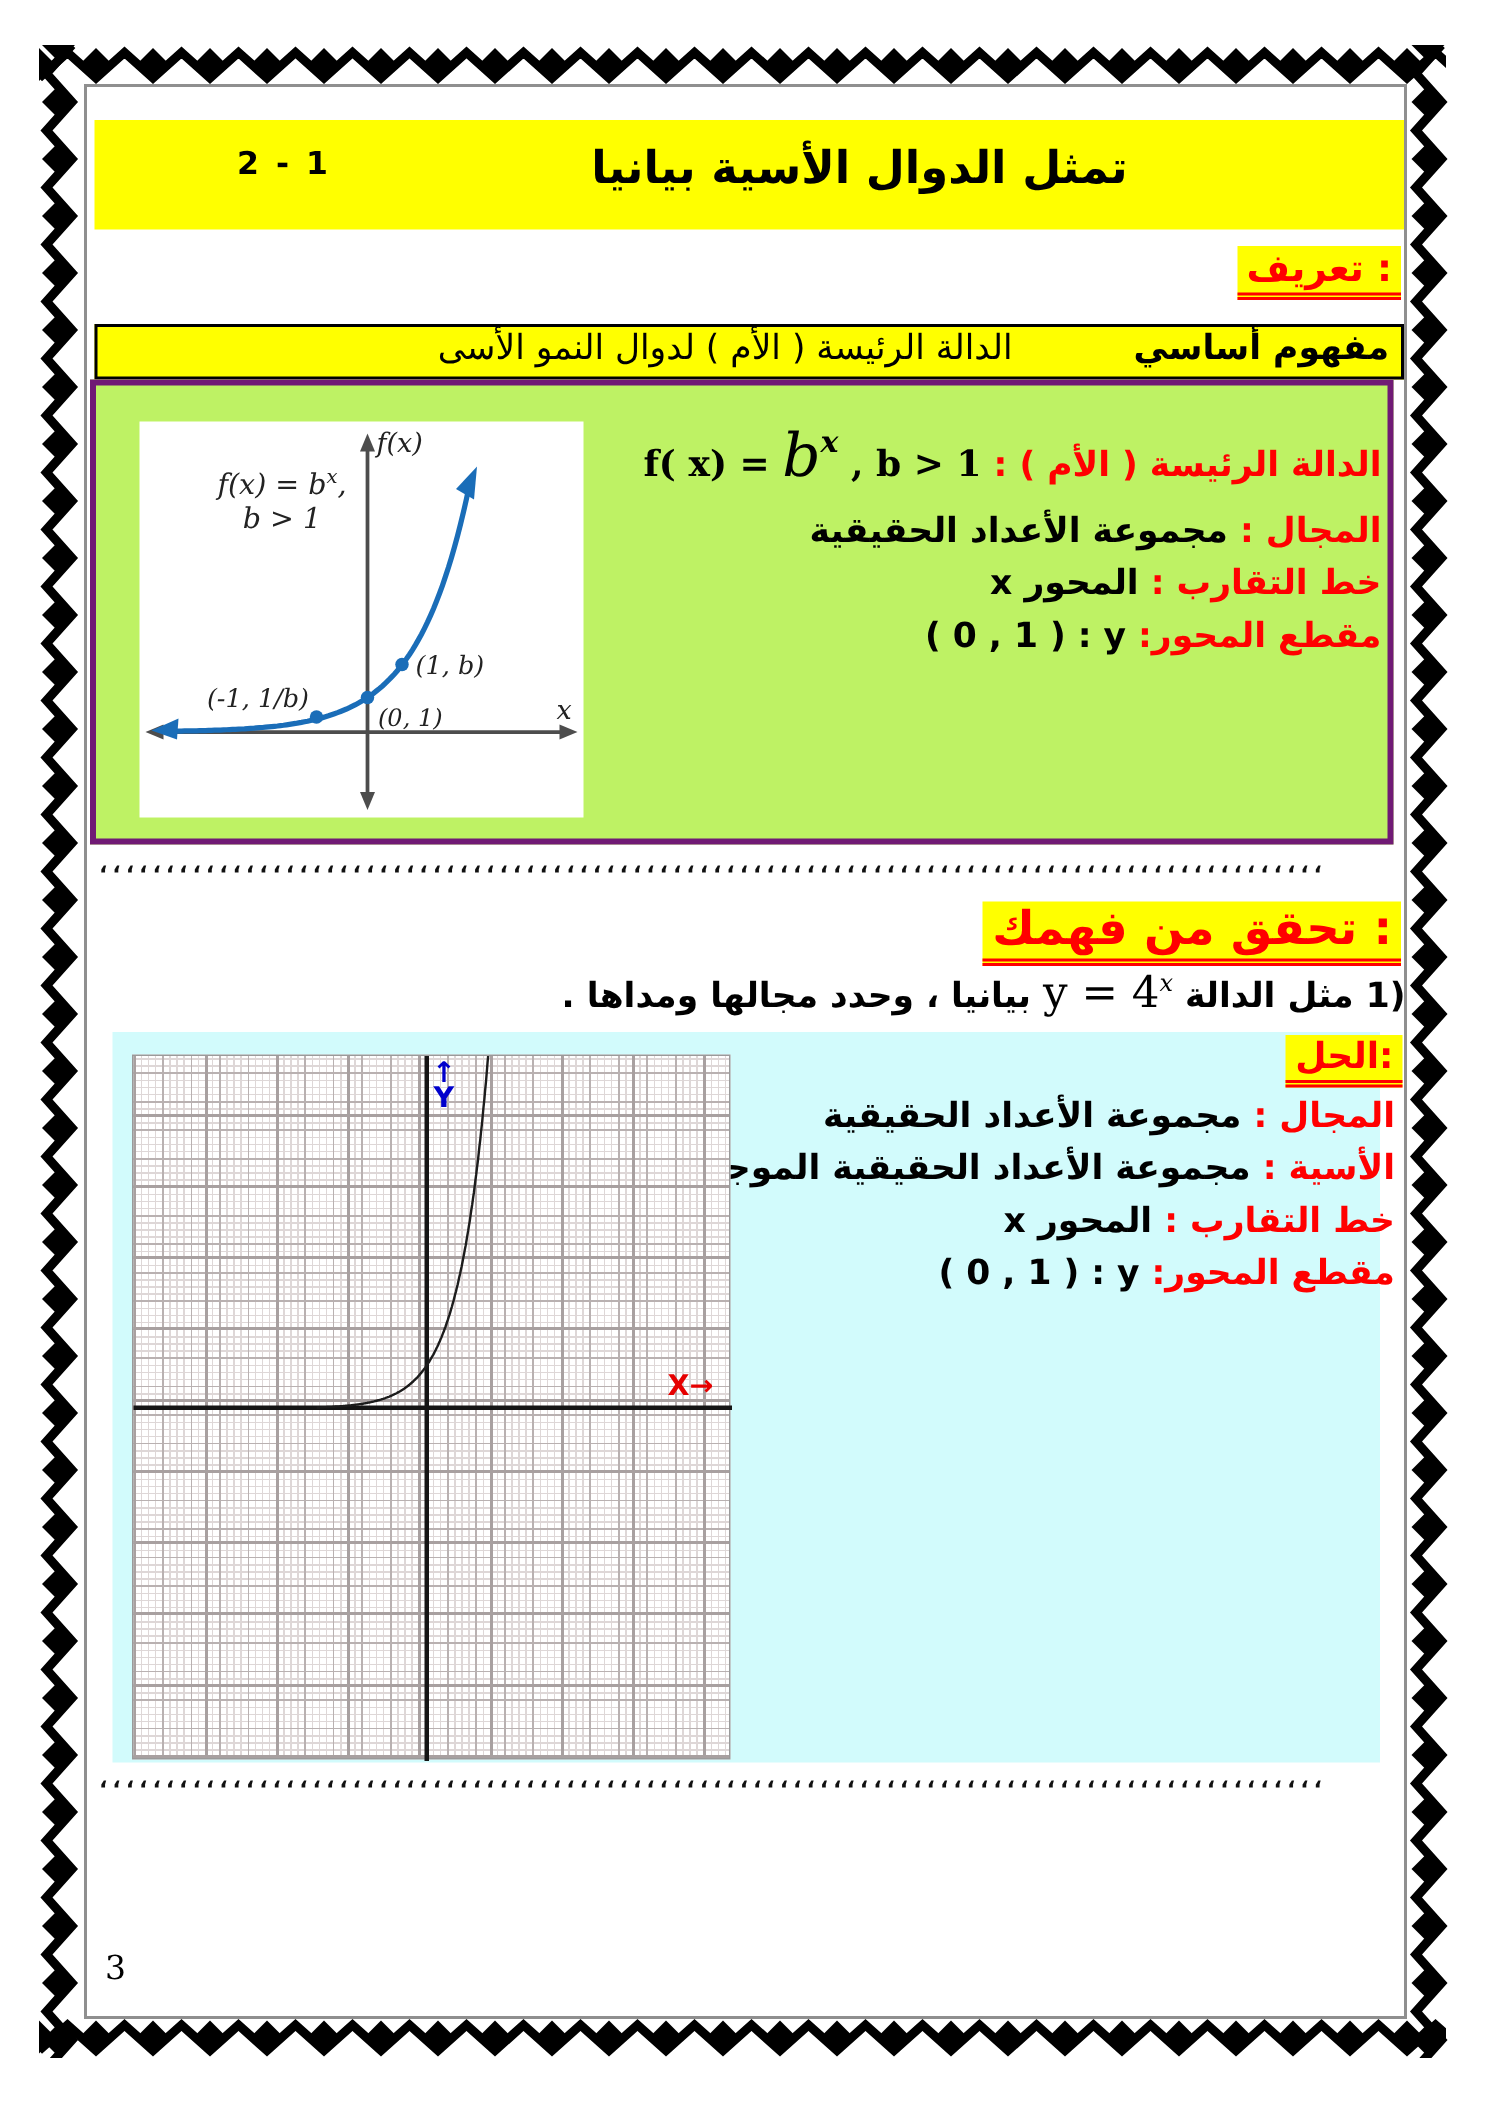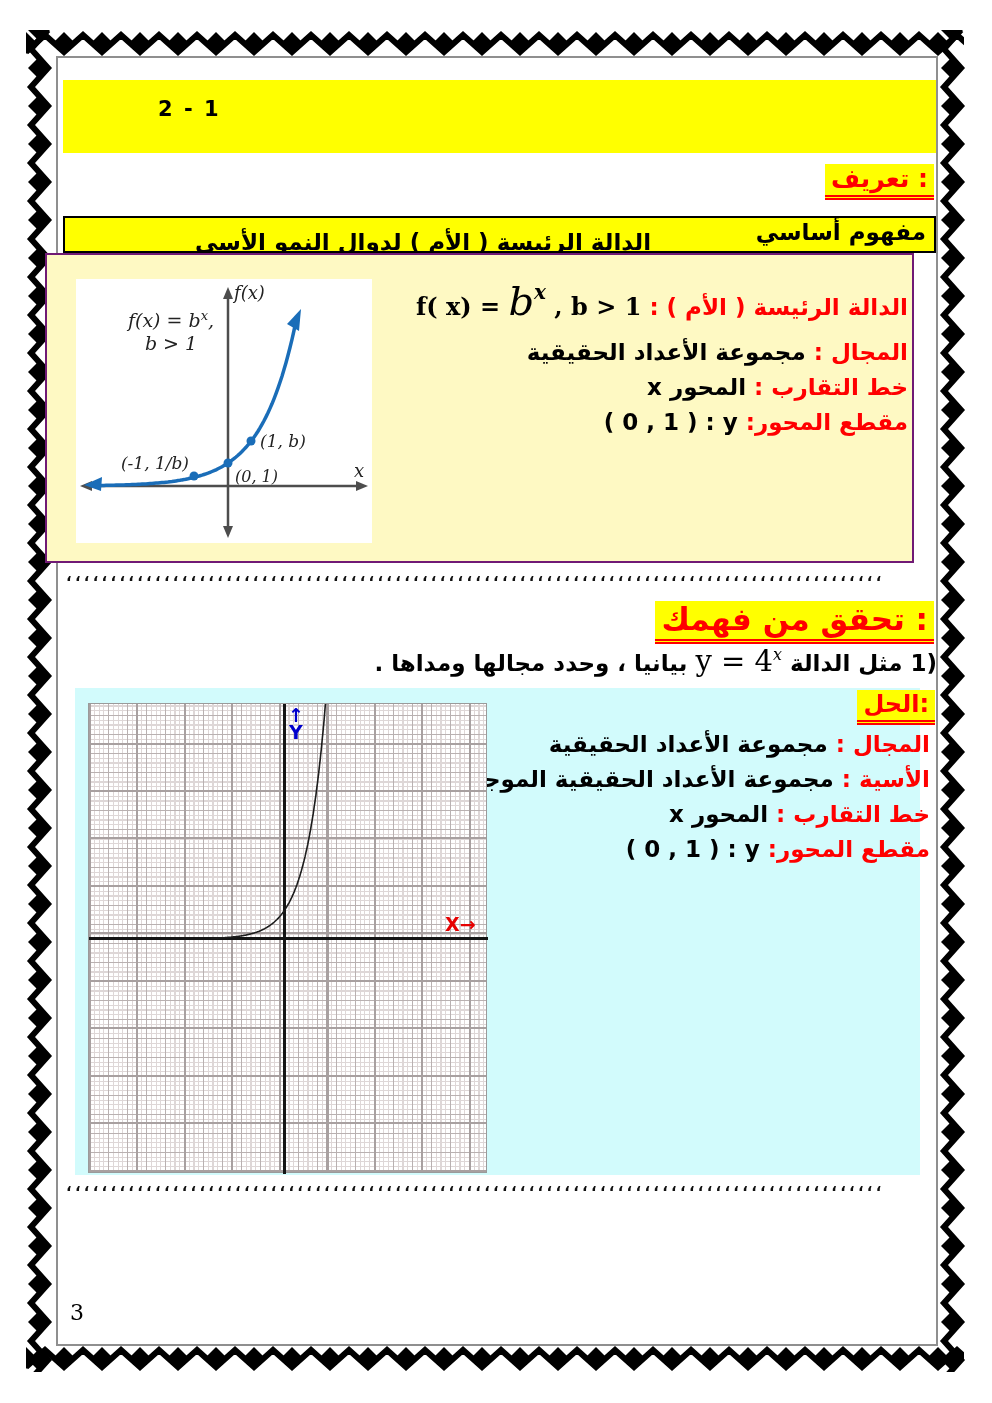--- a/index.html
+++ b/index.html
@@ -12,23 +12,23 @@
   .zz{display:block;}
   
   .hl{background:#ffff00;color:#ff0000;font-weight:bold;border-bottom:5px double #ff0000;padding:0 6px 2px 6px;white-space:nowrap;margin-left:20px;}
   
   .title-bar{left:63px;top:80px;width:873px;height:73px;background:#ffff00;}
   .page-title{left:250px;top:15px;width:520px;text-align:center;font-size:30px;font-weight:bold;}
   .lesson-num{left:95px;top:17px;font-size:21px;font-weight:bold;letter-spacing:2px;}
   
   .concept-bar{left:63px;top:216px;width:869px;height:33px;background:#ffff00;border:2px solid #000;}
   .cb-title{right:8px;top:1px;font-size:23px;font-weight:bold;}
-  .cb-sub{left:130px;top:11px;width:480px;text-align:left;font-size:23px;font-weight:bold;}
-  
-  .concept-box{left:45px;top:253px;width:869px;height:310px;background:#fef9c3;border:2px solid #701a75;box-sizing:border-box;}
+  .cb-sub{left:130px;top:1px;width:480px;text-align:right;font-size:23px;font-weight:normal;}
+  
+  .concept-box{left:60px;top:253px;width:869px;height:310px;background:#bef264;border:4px solid #701a75;box-sizing:border-box;}
   .inset-panel{left:29px;top:24px;width:296px;height:264px;background:#fff;}
   .concept-text{right:4px;top:24px;width:575px;direction:rtl;text-align:right;}
   .line{font-size:23px;font-weight:bold;color:#000;line-height:35px;white-space:nowrap;}
   .line1{height:56px;line-height:56px;}
   .red{color:#ff0000;}
   .m1{font-family:"DejaVu Serif",serif;font-weight:bold;font-size:24px;}
   .bigb{font-family:"DejaVu Serif",serif;font-style:italic;font-weight:normal;font-size:40px;line-height:1;}
   .bigsup{font-family:"DejaVu Serif",serif;font-style:italic;font-size:20px;position:relative;top:-16px;}
   .svg-it{font-family:"DejaVu Serif",serif;font-style:italic;}
   
@@ -194,20 +194,21 @@
       <polygon points="2,1140 13,1129 24,1140 13,1151" fill="#000"></polygon>
       <polygon points="2,1178 13,1167 24,1178 13,1189" fill="#000"></polygon>
       <polygon points="2,1216 13,1205 24,1216 13,1227" fill="#000"></polygon>
       <polygon points="2,1254 13,1243 24,1254 13,1265" fill="#000"></polygon>
       <polygon points="2,1292 13,1281 24,1292 13,1303" fill="#000"></polygon>
       <polygon points="2,1330 13,1319 24,1330 13,1341" fill="#000"></polygon>
     </svg>
   <div class="abs inner-frame"></div>
 
   <div class="abs title-bar">
+    <div class="abs page-title">تمثل الدوال الأسية بيانيا</div>
     <div class="abs lesson-num" dir="ltr">2 - 1</div>
   </div>
 
   <div class="abs def-label">
     <span class="hl">تعريف :</span>
   </div>
 
   <div class="abs concept-bar">
     <div class="abs cb-title">مفهوم أساسي</div>
     <div class="abs cb-sub">الدالة الرئيسة ( الأم ) لدوال النمو الأسى</div>

